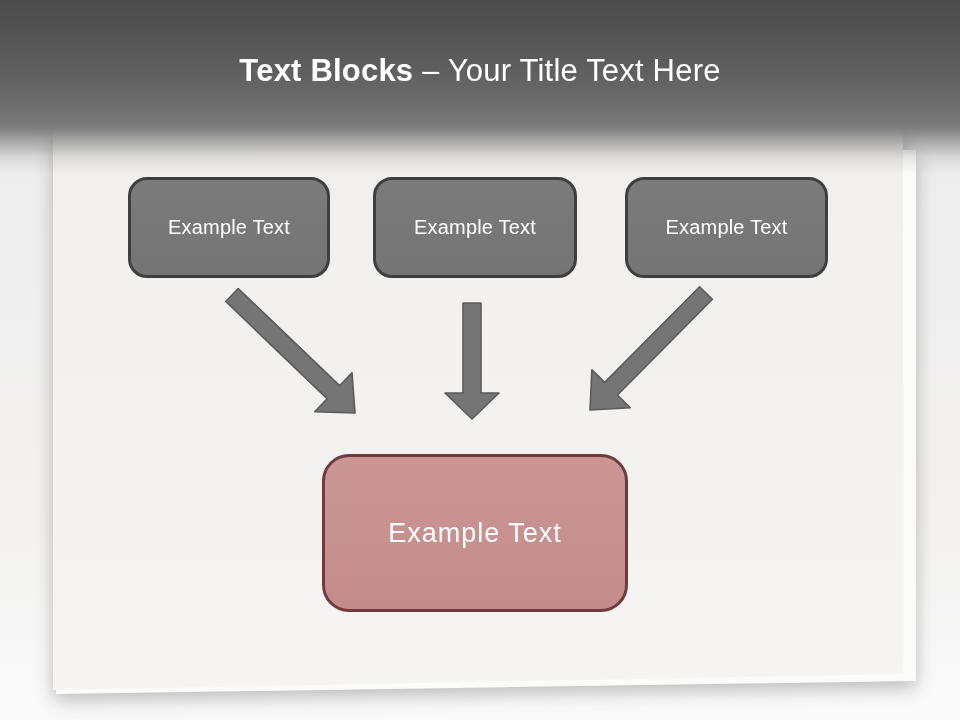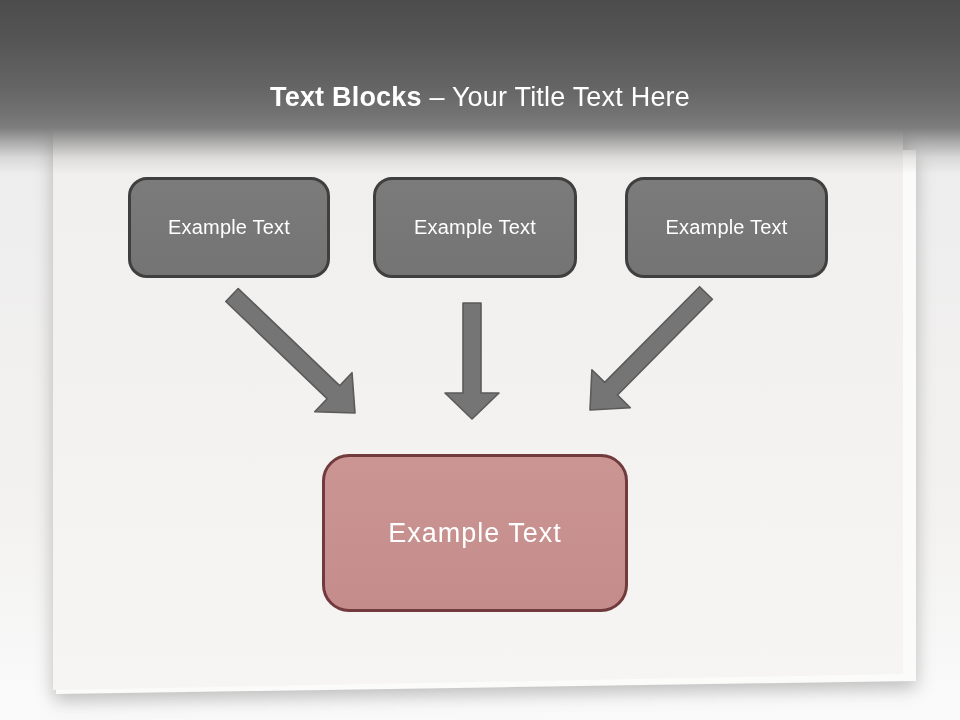--- a/index.html
+++ b/index.html
@@ -24,22 +24,22 @@
 
   
   .header-overlay{
     position:absolute;left:0;top:0;width:960px;height:180px;z-index:4;pointer-events:none;
     background:linear-gradient(to bottom,
       #4c4c4c 0px,#555555 40px,#646464 85px,#737373 115px,#7e7e7e 128px,
       rgba(128,128,128,0.55) 144px,rgba(133,133,133,0.18) 158px,rgba(136,136,136,0) 174px);
   }
   .slide-title{
     position:absolute;left:0;top:53px;width:100%;
-    text-align:center;color:#ffffff;font-size:27px;line-height:1.15;
-    letter-spacing:0.2px;white-space:nowrap;margin-top:29px;
+    text-align:center;color:#ffffff;font-size:31px;line-height:1.15;
+    letter-spacing:0.2px;white-space:nowrap;
   }
   .slide-title .t-bold{font-weight:700;}
   .slide-title .t-rest{font-weight:400;}
 
   
   .canvas{position:absolute;inset:0;z-index:3;}
   .block{
     position:absolute;top:177px;height:101px;box-sizing:border-box;
     background:linear-gradient(to bottom,#7b7b7b,#747474);
     border:3px solid #3f3f3f;border-radius:19px;

